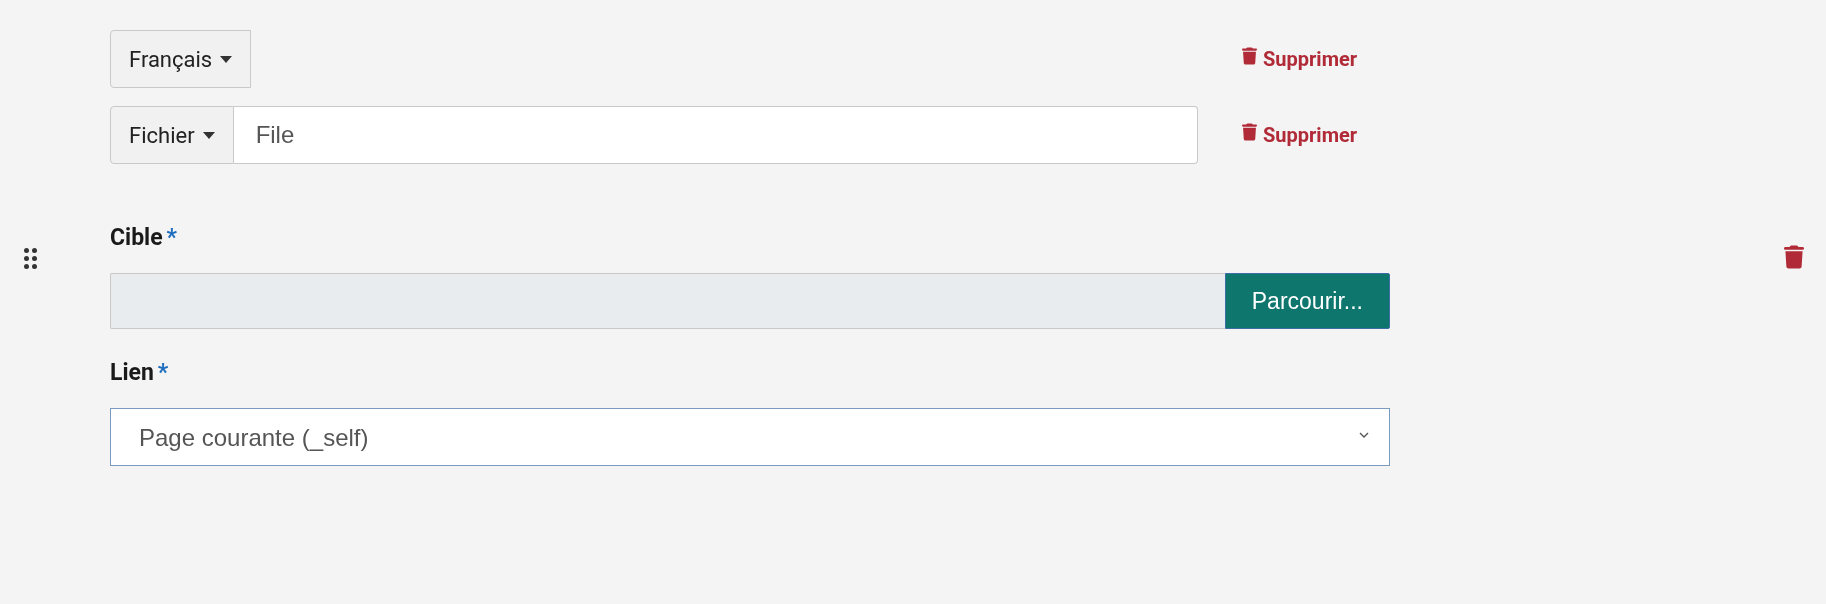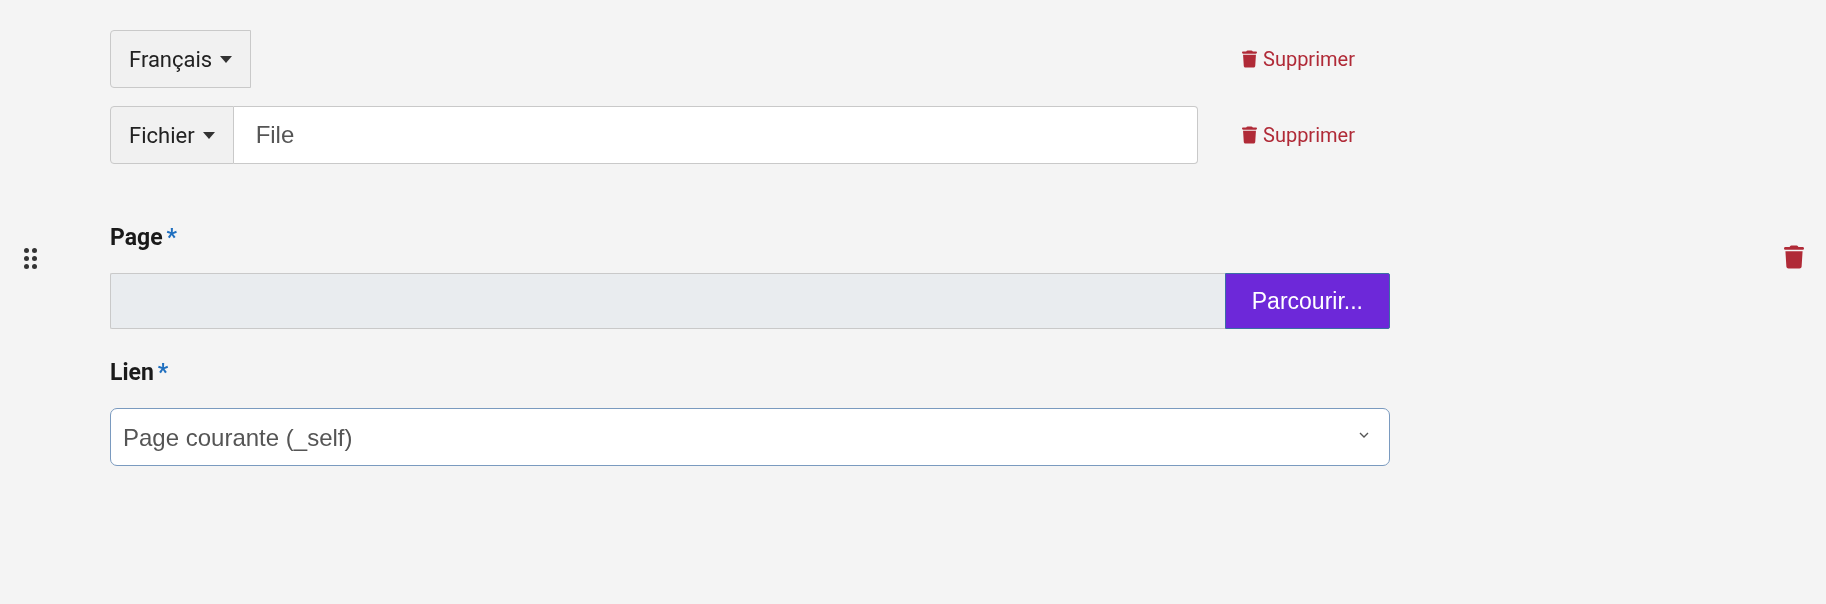--- a/index.html
+++ b/index.html
@@ -88,69 +88,68 @@
   }
   .row-wrap {
     display: flex;
     align-items: center;
     gap: 44px;
     margin-bottom: 18px;
   }
   .row-wrap .lang-row { margin-bottom: 0; flex:1; max-width: 1088px;}
   .delete-link {
     display: inline-flex;
-    align-items: center;
     gap: 6px;
     color: #b02a37;
-    font-weight: 400;
+    font-weight: 700;
     font-size: 20px;
     cursor: pointer;
   }
   .delete-link svg { width: 15px; height: 18px; fill:#b02a37; }
   .section-gap { height: 42px; }
   .link-row {
     display: flex;
     align-items: stretch;
     height: 56px;
     margin-bottom: 30px;
   }
   .link-display {
     flex: 1;
     background: #e9ecef;
     border: 1px solid #c9c9c9;
     border-right: none;
     border-radius: 2px 0 0 2px;
   }
   .browse-btn {
-    background: #6d28d9;
+    background: #0f766e;
     color: #fff;
     border: 1px solid #3a6ea5;
     padding: 0 26px;
     font-size: 23px;
     cursor: pointer;
     border-radius: 0 2px 2px 0;
     display: flex;
     align-items: center;
   }
   .select-wrap {
     position: relative;
     width: 100%;
   }
   .select-box {
     width: 100%;
     height: 58px;
     border: 1px solid #7a9abf;
     background: #fff;
-    padding: 0 44px 0 12px;
+    padding: 0 44px 0 28px;
     font-size: 24px;
     color: #555;
     appearance: none;
     -webkit-appearance: none;
     outline: none;
-    border-radius: 7px;
+    border-radius: 0;
     cursor: pointer;
   }
   .select-caret {
     position: absolute;
     right: 18px;
     top: 50%;
     transform: translateY(-50%);
     pointer-events: none;
   }
   .select-caret svg { width: 16px; height: 16px; stroke:#555; stroke-width:2; fill:none;}
@@ -203,21 +202,21 @@
       <svg viewBox="0 0 448 512">
           <path d="M135 17c7-11 19-17 32-17h114c13 0 25 6 32 17l9 15h94c18 0 32 14 32 32s-14 32-32 32H32C14 96 0 82 0 64s14-32 32-32h94l9-15zM32 128h384l-21 339c-2 25-23 45-48 45H101c-25 0-46-20-48-45L32 128z"></path>
         </svg>
       <span>Supprimer</span>
     </div>
   </div>
 
   <div class="section-gap"></div>
 
   <div class="field-label">
-    <span>Page</span><span class="req">*</span>
+    <span>Cible</span><span class="req">*</span>
   </div>
   <div class="link-row">
     <div class="link-display"></div>
     <button class="browse-btn">
       <span>Parcourir...</span>
     </button>
   </div>
 
   <div class="field-label">
     <span>Lien</span><span class="req">*</span>

